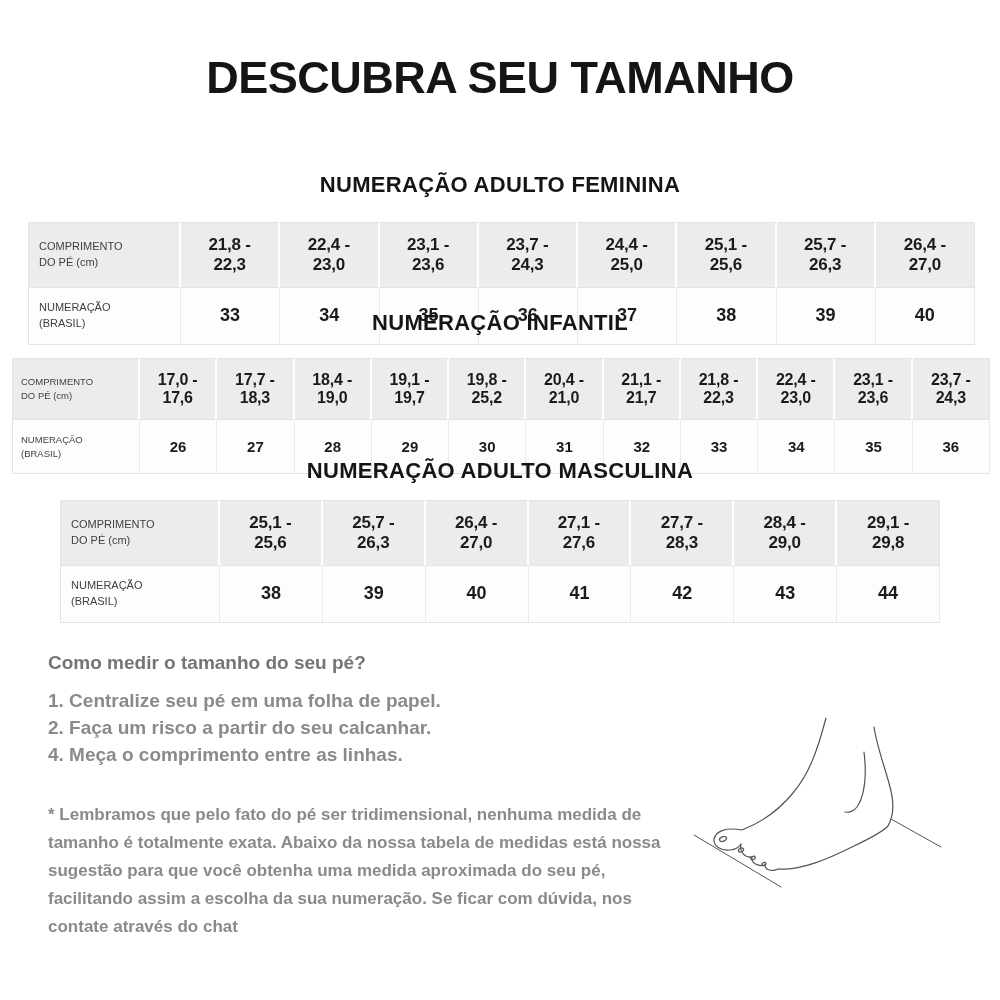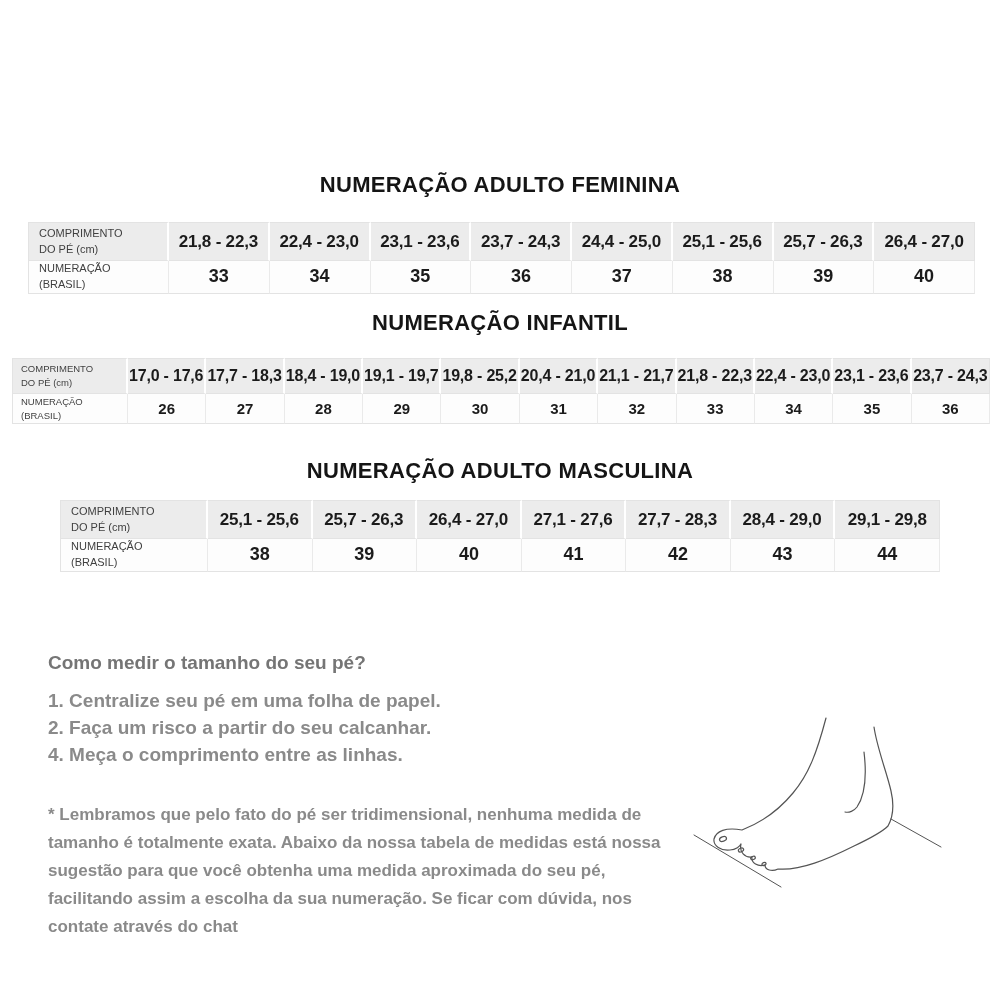--- a/index.html
+++ b/index.html
@@ -7,21 +7,21 @@
     position:relative;width:1000px;height:1000px;background:#ffffff;
     font-family:"Liberation Sans",sans-serif;overflow:hidden;color:#1c1c1c;
   }
   h1{position:absolute;left:0;top:52px;width:100%;margin:0;text-align:center;
      font-size:45px;font-weight:700;letter-spacing:-0.5px;color:#151515;}
   h2{position:absolute;left:0;width:100%;margin:0;text-align:center;
      font-size:22px;font-weight:700;letter-spacing:0.3px;color:#151515;}
   .h2-fem{top:172px}.h2-inf{top:310px}.h2-masc{top:458px}
 
   .size-table{position:absolute;border-collapse:separate;border-spacing:0;table-layout:fixed;}
-  .size-table td{padding:0;vertical-align:middle;text-align:center;}
+  .size-table td{padding:12px;vertical-align:middle;text-align:center;}
   .hdr td{background:#ececec;border-top:1px solid #e3e3e3;border-bottom:1px solid #e3e3e3;border-right:2px solid #ffffff;}
   .hdr td:first-child{border-left:1px solid #e3e3e3;}
   .hdr td:last-child{border-right:1px solid #e3e3e3;}
   .num td{background:#fdfdfd;border-bottom:1px solid #e3e3e3;border-right:1px solid #eaeaea;margin-left:8px;}
   .num td:first-child{border-left:1px solid #e3e3e3;}
 
   .lbl{text-align:left !important;padding-left:10px !important;font-weight:400;color:#3f3f3f;}
   .t1 .lbl,.t3 .lbl{font-size:11px;line-height:1.45;}
   .t2 .lbl{font-size:9.5px;line-height:1.45;padding-left:8px !important;}
   .val{font-weight:700;color:#1b1b1b;letter-spacing:-0.2px;}
@@ -51,20 +51,21 @@
   .step{font-size:19px;font-weight:700;color:#8a8a8a;line-height:27px;}
   .note{position:absolute;left:48px;top:801px;width:618px;
         font-size:17px;font-weight:700;color:#8a8a8a;line-height:28px;}
   .foot{position:absolute;left:660px;top:680px;}
 </style>
 </head>
 <body>
 
 <div class="page">
 
+  <h1>DESCUBRA SEU TAMANHO</h1>
 
   <h2 class="h2-fem">NUMERAÇÃO ADULTO FEMININA</h2>
   <table class="size-table t1">
     <tbody>
       <tr class="hdr">
         <td class="lbl">
           <span>COMPRIMENTO</span><br>
           <span>DO PÉ (cm)</span>
         </td>
 

